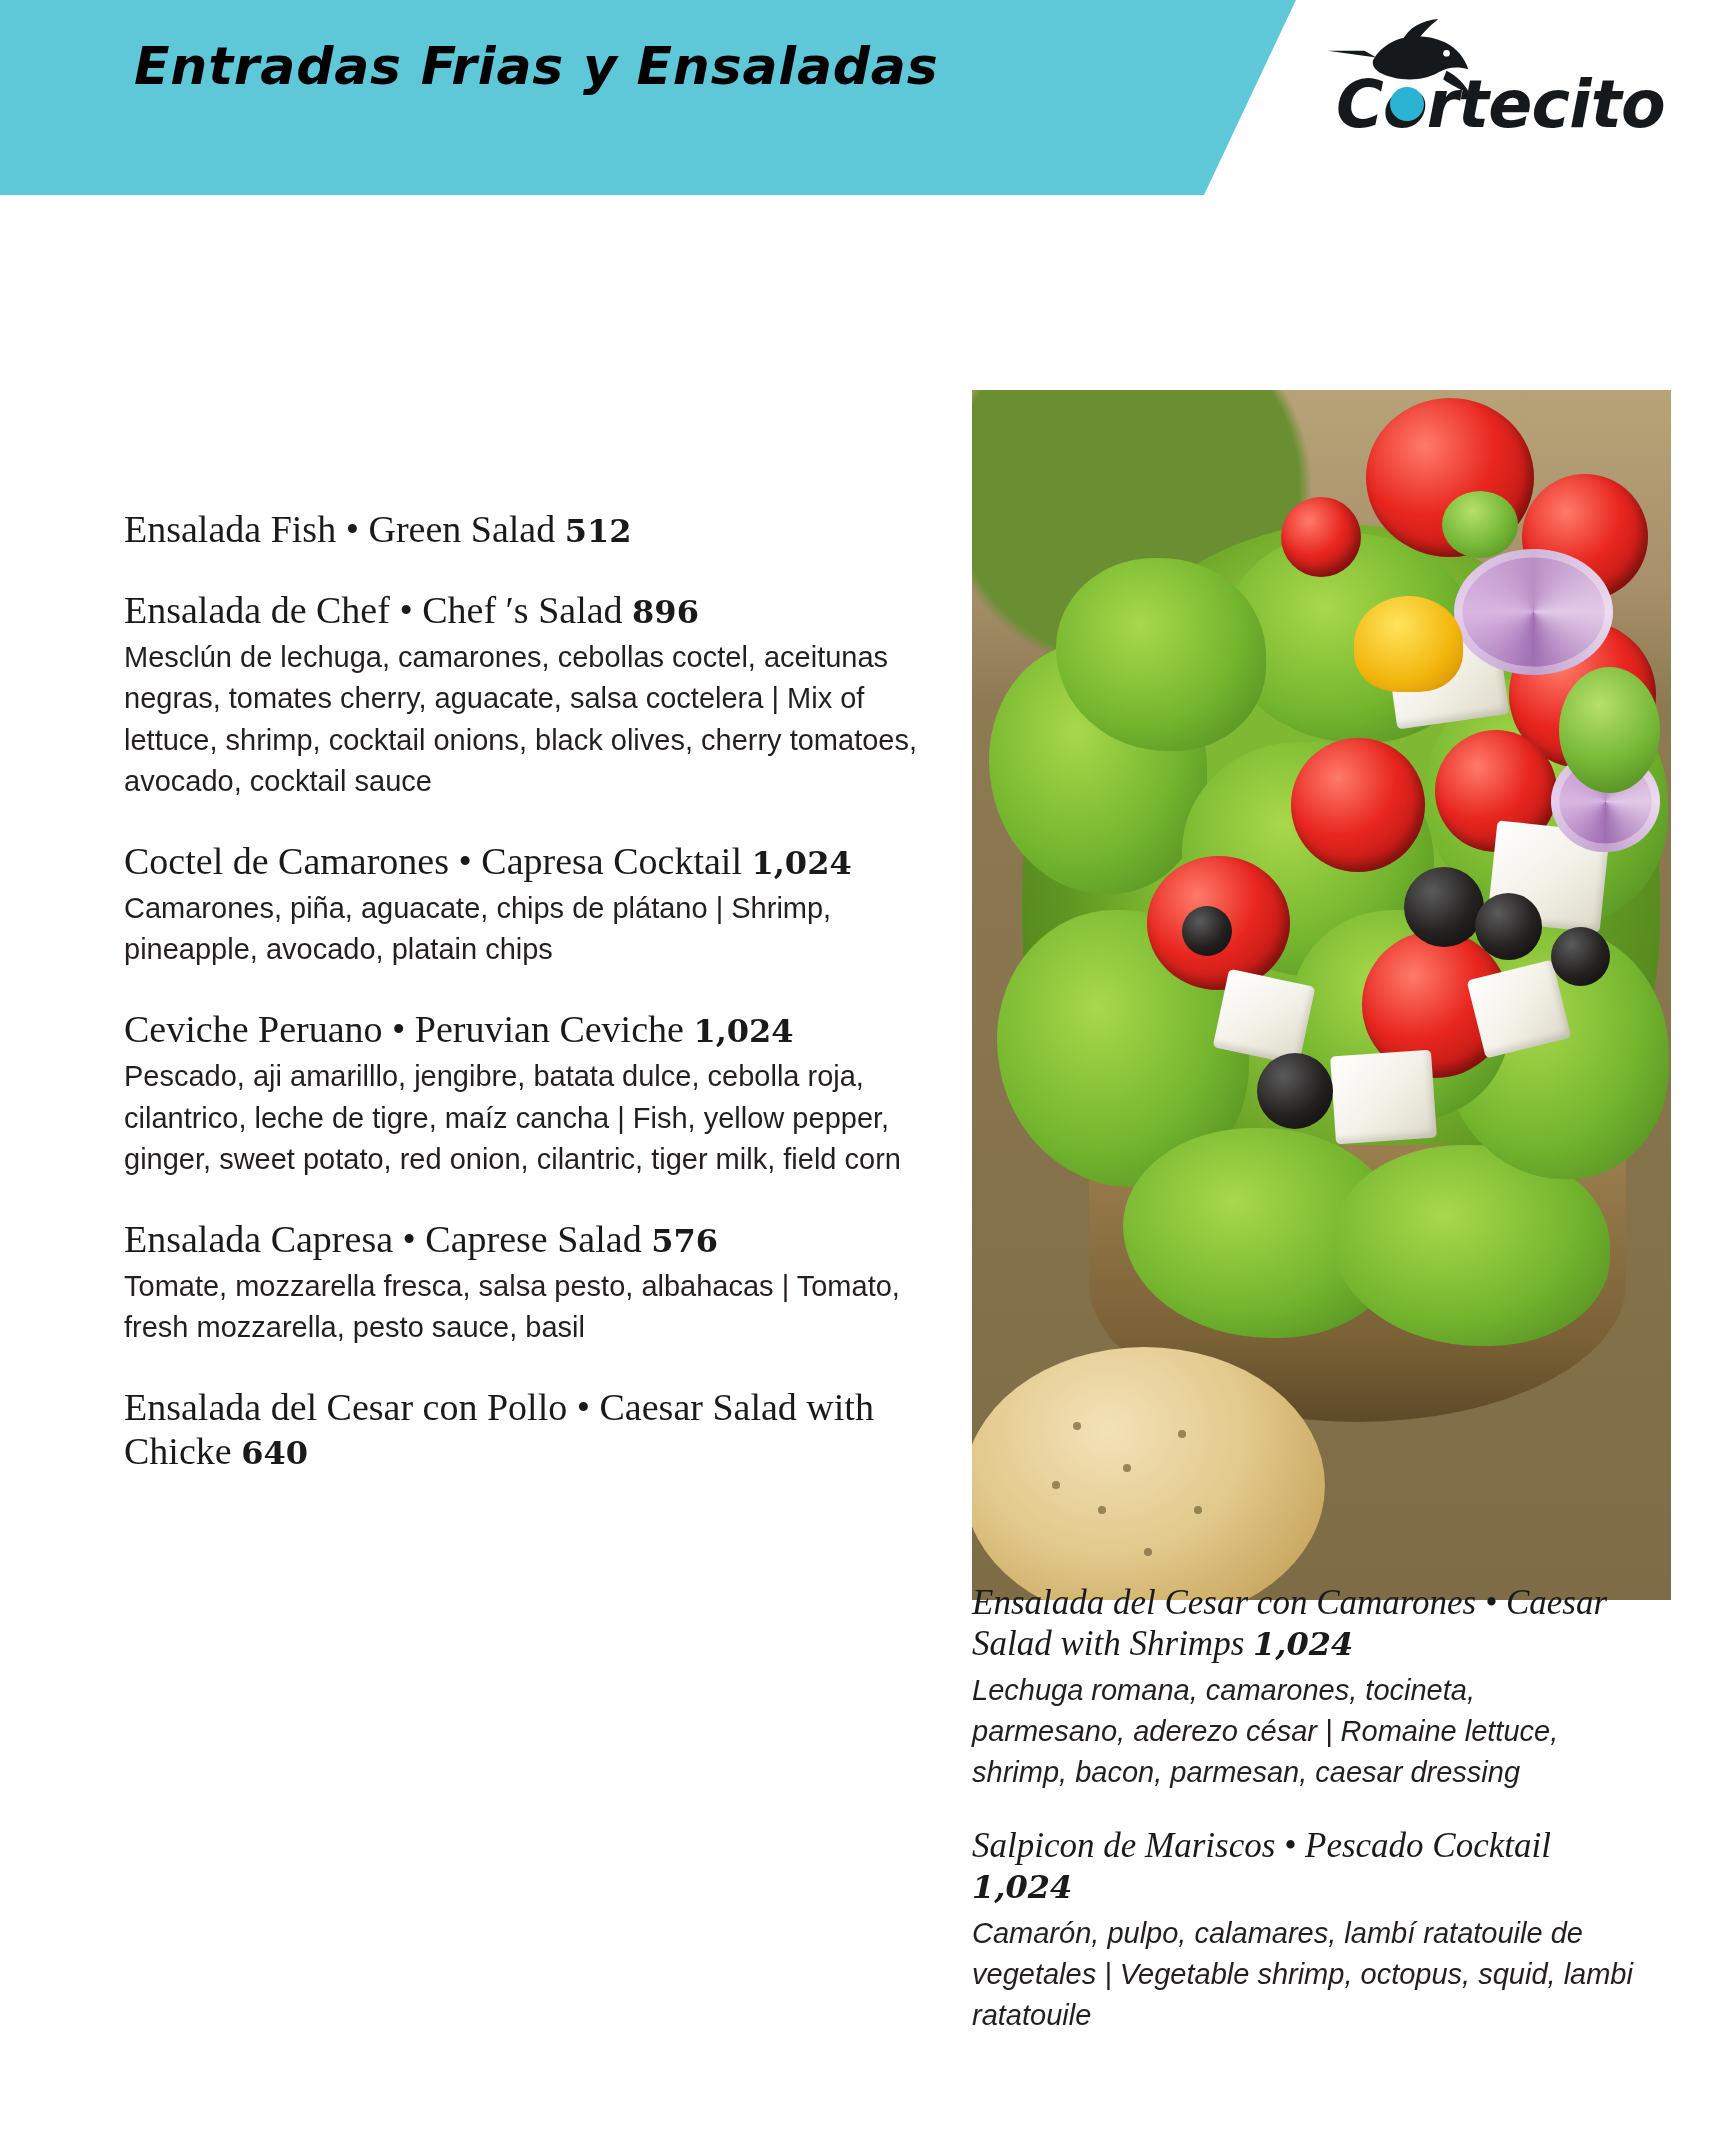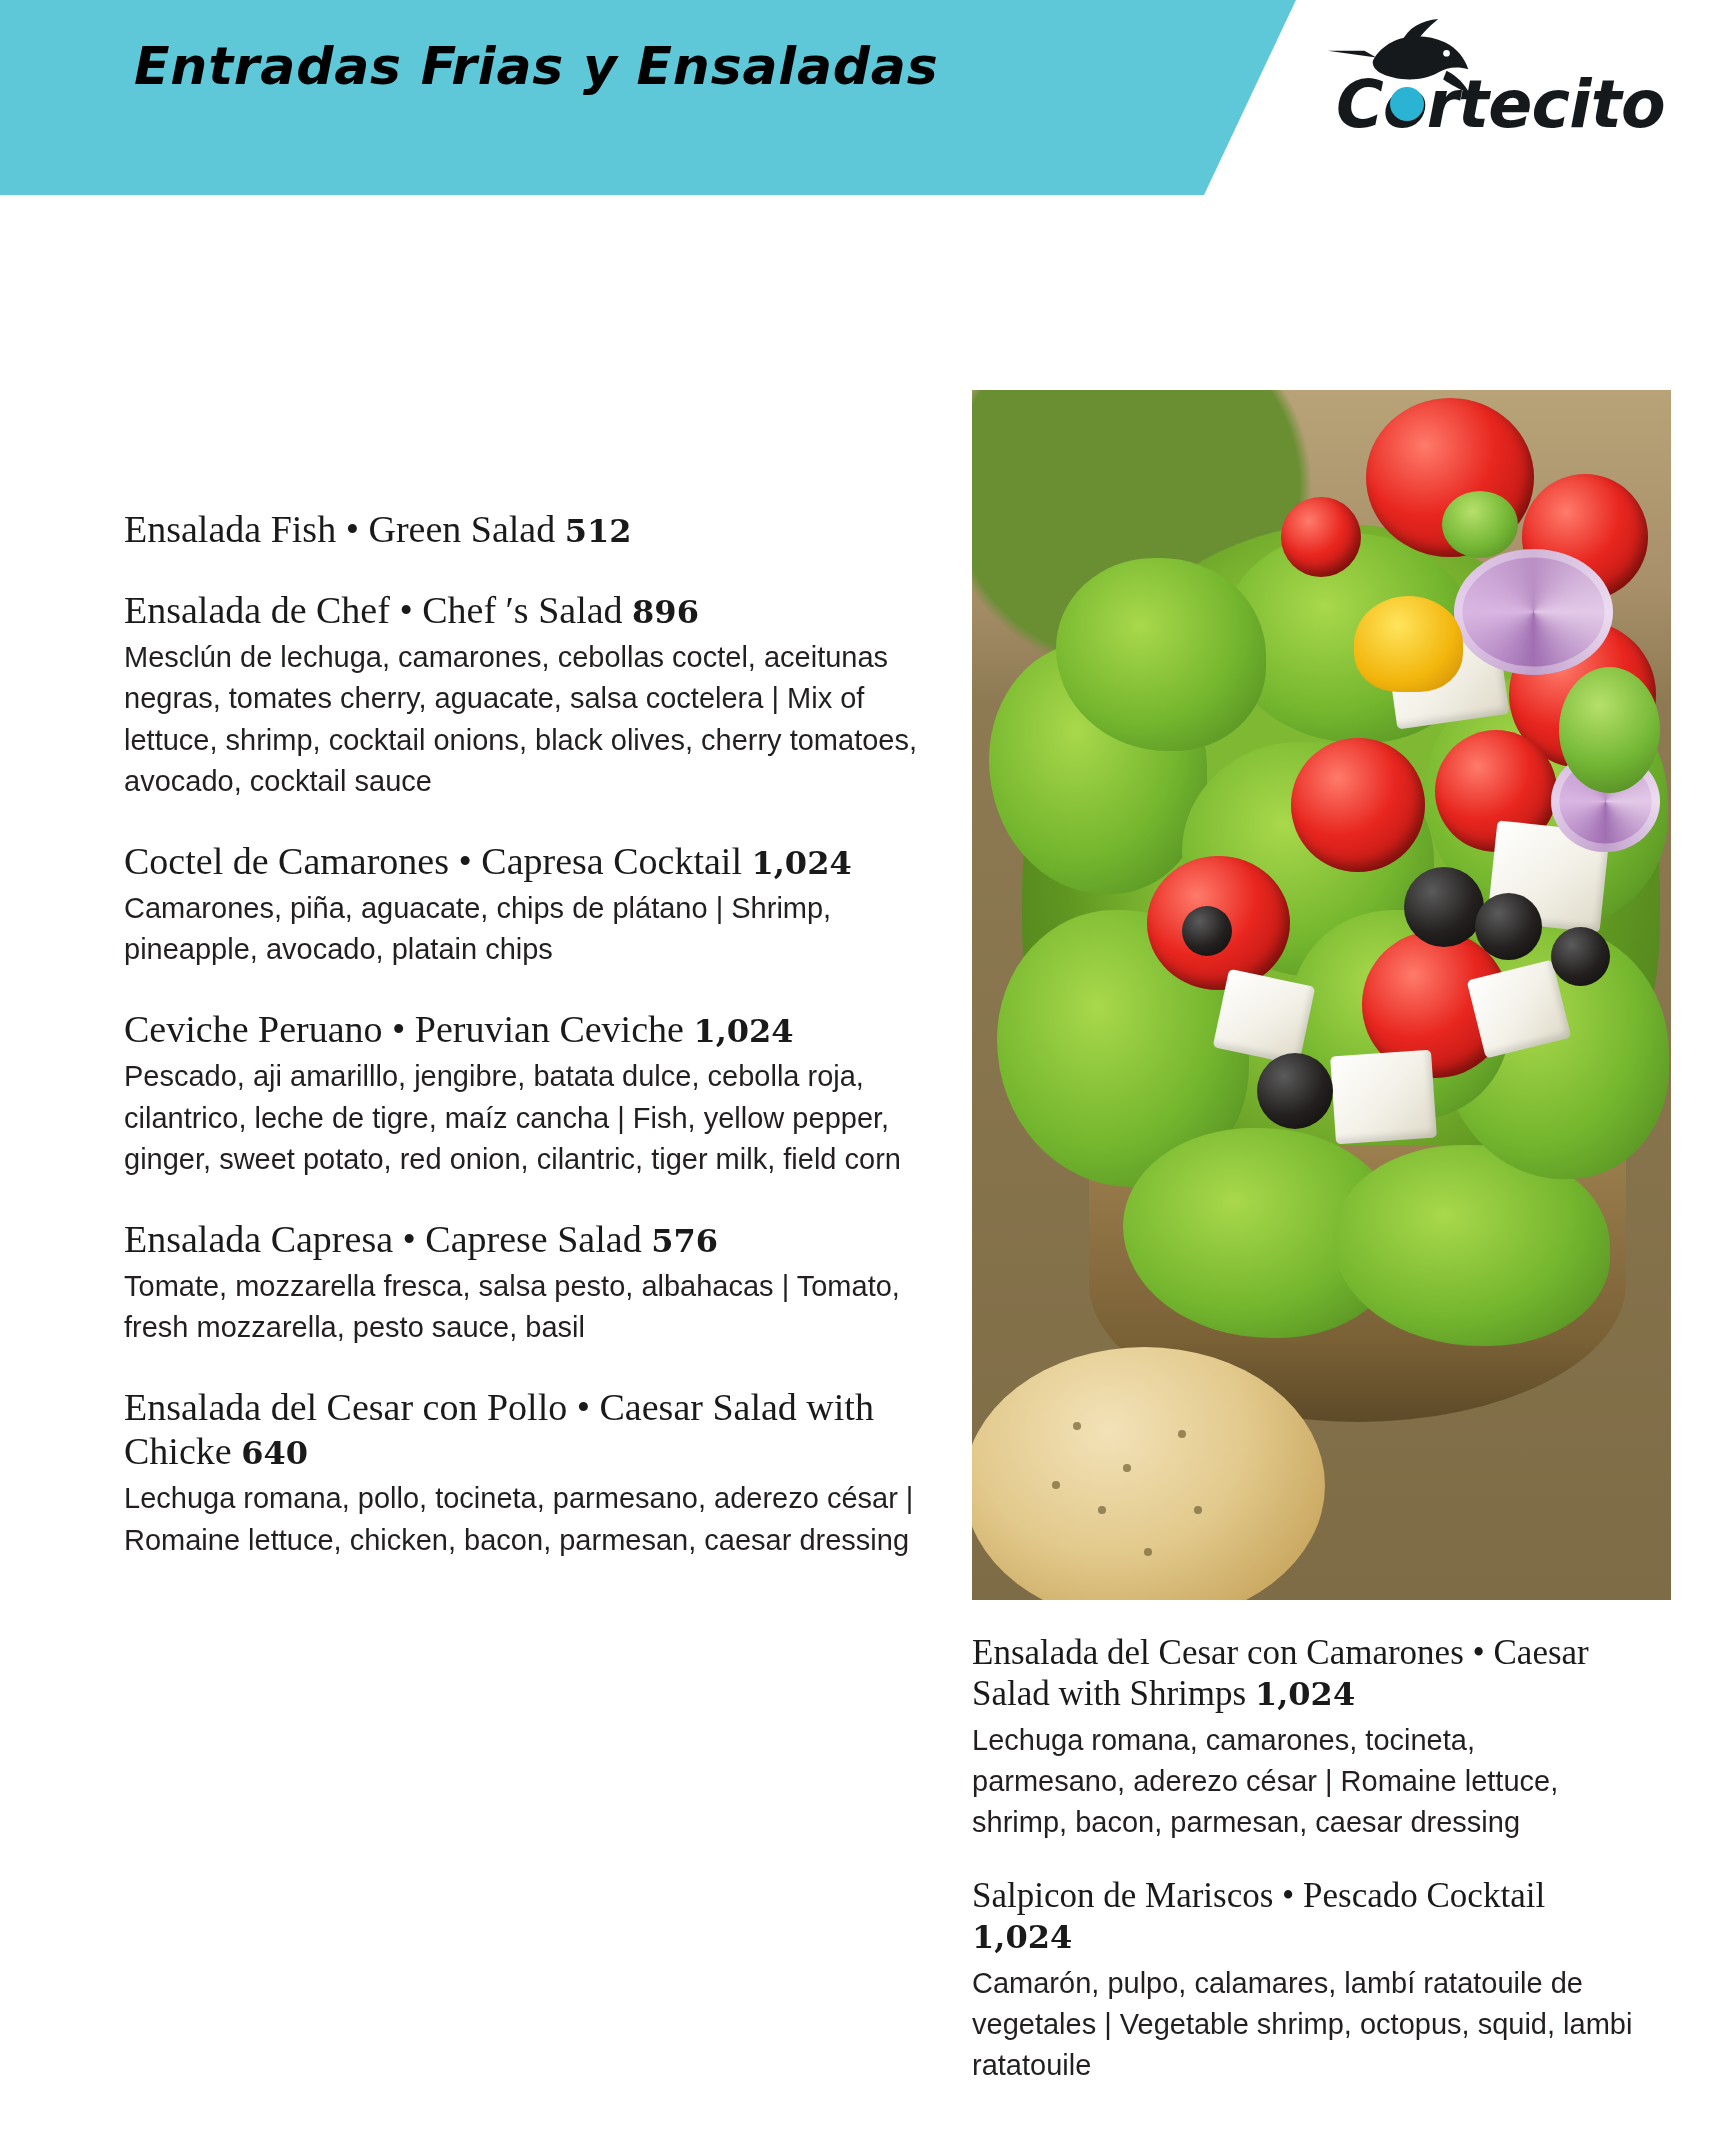--- a/index.html
+++ b/index.html
@@ -93,22 +93,23 @@
 
   .col-left {
     position: absolute;
     left: 124px;
     top: 312px;
     width: 822px;
   }
   .col-right-bottom {
     position: absolute;
     left: 972px;
-    top: 1437px;
+    top: 1387px;
     width: 663px;
+    font-style: italic;
   }
 
   .food-photo {
     position: absolute;
     left: 972px;
     top: 195px;
     width: 699px;
     height: 1210px;
     overflow: hidden;
     background: #8e7b54;
@@ -300,21 +301,20 @@
       <p class="item-desc">Pescado, aji amarilllo, jengibre, batata dulce, cebolla roja, cilantrico, leche de tigre, maíz cancha | Fish, yellow pepper, ginger, sweet potato, red onion, cilantric, tiger milk, field corn</p>
     </div>
 
     <div class="item">
       <h2 class="item-title"><span>Ensalada Capresa • Caprese Salad</span> <span class="price">576</span></h2>
       <p class="item-desc">Tomate, mozzarella fresca, salsa pesto, albahacas | Tomato, fresh mozzarella, pesto sauce, basil</p>
     </div>
 
     <div class="item">
       <h2 class="item-title"><span>Ensalada del Cesar con Pollo • Caesar Salad with Chicke</span> <span class="price">640</span></h2>
-      <p class="item-desc">Lechuga romana, pollo, tocineta, parmesano, aderezo césar | Romaine lettuce, chicken, bacon, parmesan, caesar dressing</p>
     </div>
 
   </div>
 
   <div class="col-right-bottom">
 
     <div class="item">
       <h2 class="item-title"><span>Ensalada del Cesar con Camarones • Caesar Salad with Shrimps</span> <span class="price">1,024</span></h2>
       <p class="item-desc">Lechuga romana, camarones, tocineta, parmesano, aderezo césar | Romaine lettuce, shrimp, bacon, parmesan, caesar dressing</p>
     </div>

